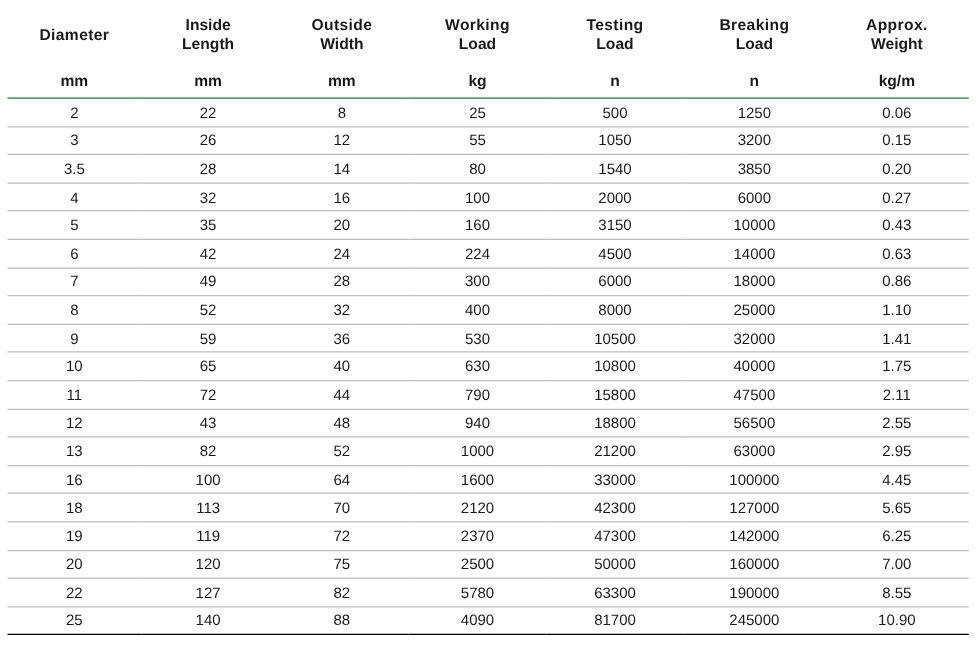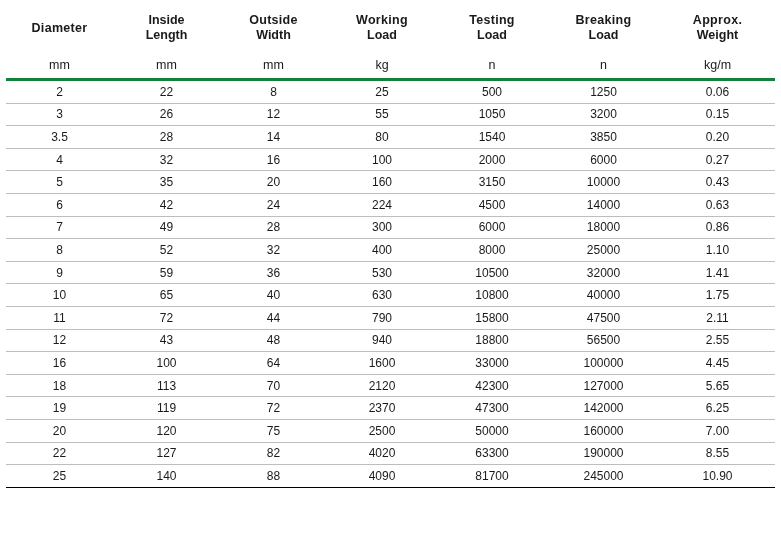--- a/index.html
+++ b/index.html
@@ -51,23 +51,23 @@
   }
   tr.head-names th .stack {
     display: block;
   }
   tr.head-names th .stack span {
     display: block;
   }
   
   tr.head-units th {
     font-size: 12.5px;
-    font-weight: normal;
+    font-weight: bold;
     height: 21px;
-    border-bottom: 3px solid #15803d;
+    border-bottom: 1px solid #15803d;
     padding-bottom: 3px;
   }
   
   tbody tr td {
     height: 21.6px;
     border-bottom: 1px solid #bdbdbd;
     font-size: 12px;
   }
   tbody tr:last-child td {
     border-bottom: 1px solid #000000;
@@ -247,20 +247,29 @@
         <tr>
           <td>12</td>
           <td>43</td>
           <td>48</td>
           <td>940</td>
           <td>18800</td>
           <td>56500</td>
           <td>2.55</td>
         </tr>
         <tr>
+          <td>13</td>
+          <td>82</td>
+          <td>52</td>
+          <td>1000</td>
+          <td>21200</td>
+          <td>63000</td>
+          <td>2.95</td>
+        </tr>
+        <tr>
           <td>16</td>
           <td>100</td>
           <td>64</td>
           <td>1600</td>
           <td>33000</td>
           <td>100000</td>
           <td>4.45</td>
         </tr>
         <tr>
           <td>18</td>
@@ -286,21 +295,21 @@
           <td>75</td>
           <td>2500</td>
           <td>50000</td>
           <td>160000</td>
           <td>7.00</td>
         </tr>
         <tr>
           <td>22</td>
           <td>127</td>
           <td>82</td>
-          <td>4020</td>
+          <td>5780</td>
           <td>63300</td>
           <td>190000</td>
           <td>8.55</td>
         </tr>
         <tr>
           <td>25</td>
           <td>140</td>
           <td>88</td>
           <td>4090</td>
           <td>81700</td>

